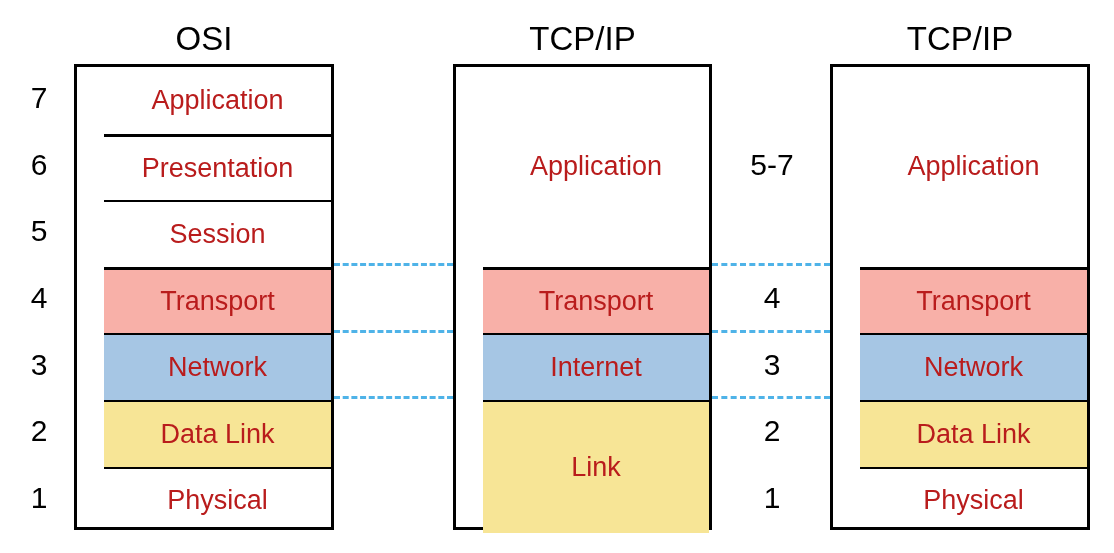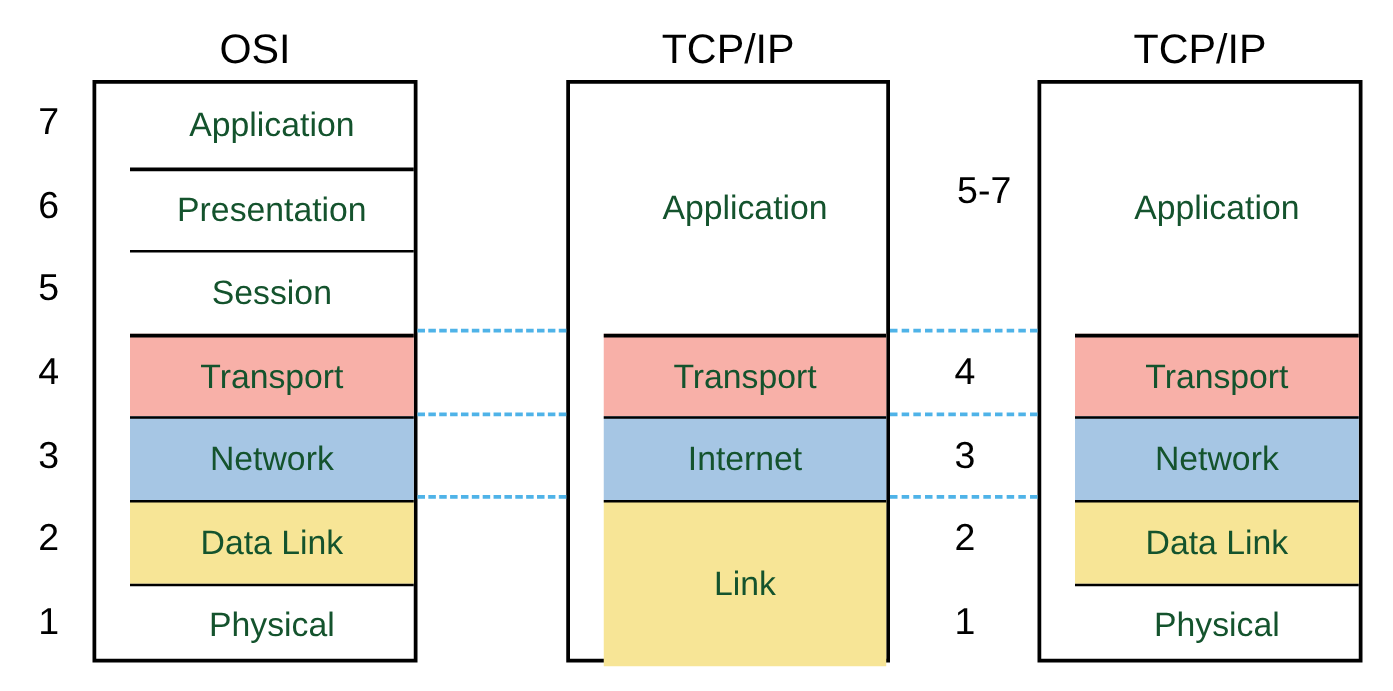--- a/index.html
+++ b/index.html
@@ -41,21 +41,21 @@
   
   .cell {
     position: absolute;
     box-sizing: border-box;
     left: 0;
     right: 0;
     display: flex;
     align-items: center;
     justify-content: center;
     font-size: 27px;
-    color: #14532d;
+    color: #b91c1c;
     white-space: nowrap;
     margin-left: 27px;
   }
   .cell.divider-top {
     border-top: 3px solid #000000;
   }
   .cell.thin-top {
     border-top: 2px solid #000000;
   }
 
@@ -138,21 +138,21 @@
 
     <div class="cell thin-top" style="top:333px; height:133px; background:#F7E596;">
       <span>Link</span>
     </div>
 
     <div class="cell thin-top" style="top:266.4px; height:66.6px; background:#A6C6E4;">
       <span>Internet</span>
     </div>
   </div>
 
-  <div class="num" style="left:735px; width:74px; top:138px;text-align:right;">5-7</div>
+  <div class="num" style="left:735px; width:74px; top:150px;">5-7</div>
   <div class="num" style="left:735px; width:74px; top:283px;">4</div>
   <div class="num" style="left:735px; width:74px; top:350px;">3</div>
   <div class="num" style="left:735px; width:74px; top:416px;">2</div>
   <div class="num" style="left:735px; width:74px; top:483px;">1</div>
 
   <div class="stack" style="left:830px; top:64px; width:260px; height:466px;">
 
     <div class="cell" style="top:0px; height:199.8px;">
       <span>Application</span>
     </div>

